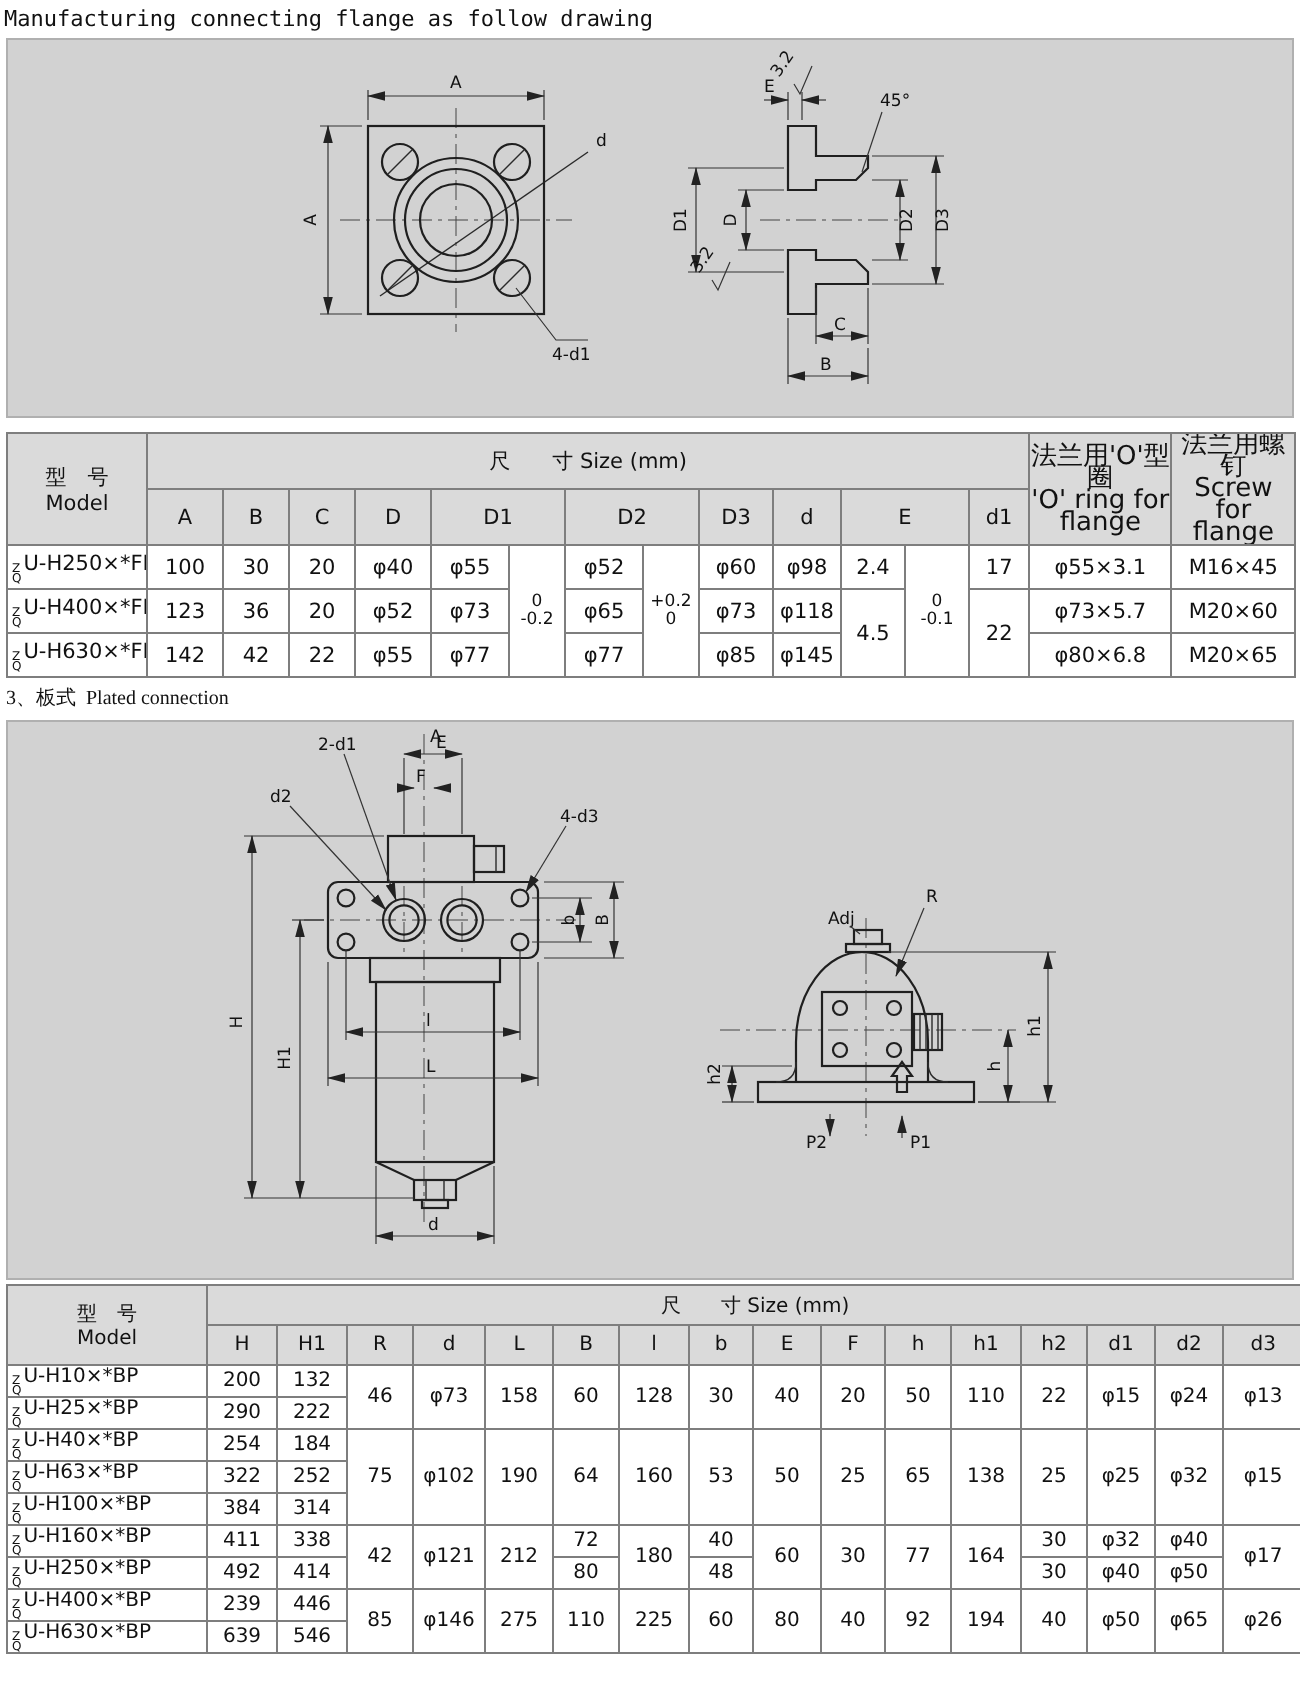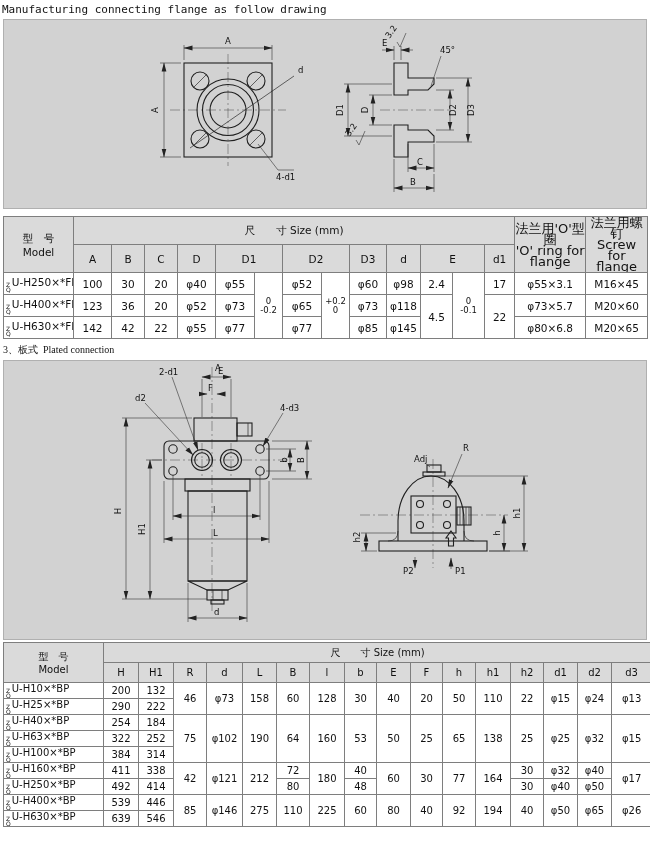--- a/index.html
+++ b/index.html
@@ -504,21 +504,21 @@
         <td>48</td>
         <td>30</td>
         <td>φ40</td>
         <td>φ50</td>
       </tr>
       <tr>
         <td class="mc"><span class="stk">
             <span>Z</span>
             <span>Q</span>
           </span><span>U-H400×*BP</span></td>
-        <td>539</td>
+        <td>239</td>
         <td>446</td>
         <td rowspan="2">85</td>
         <td rowspan="2">φ146</td>
         <td rowspan="2">275</td>
         <td rowspan="2">110</td>
         <td rowspan="2">225</td>
         <td rowspan="2">60</td>
         <td rowspan="2">80</td>
         <td rowspan="2">40</td>
         <td rowspan="2">92</td>

